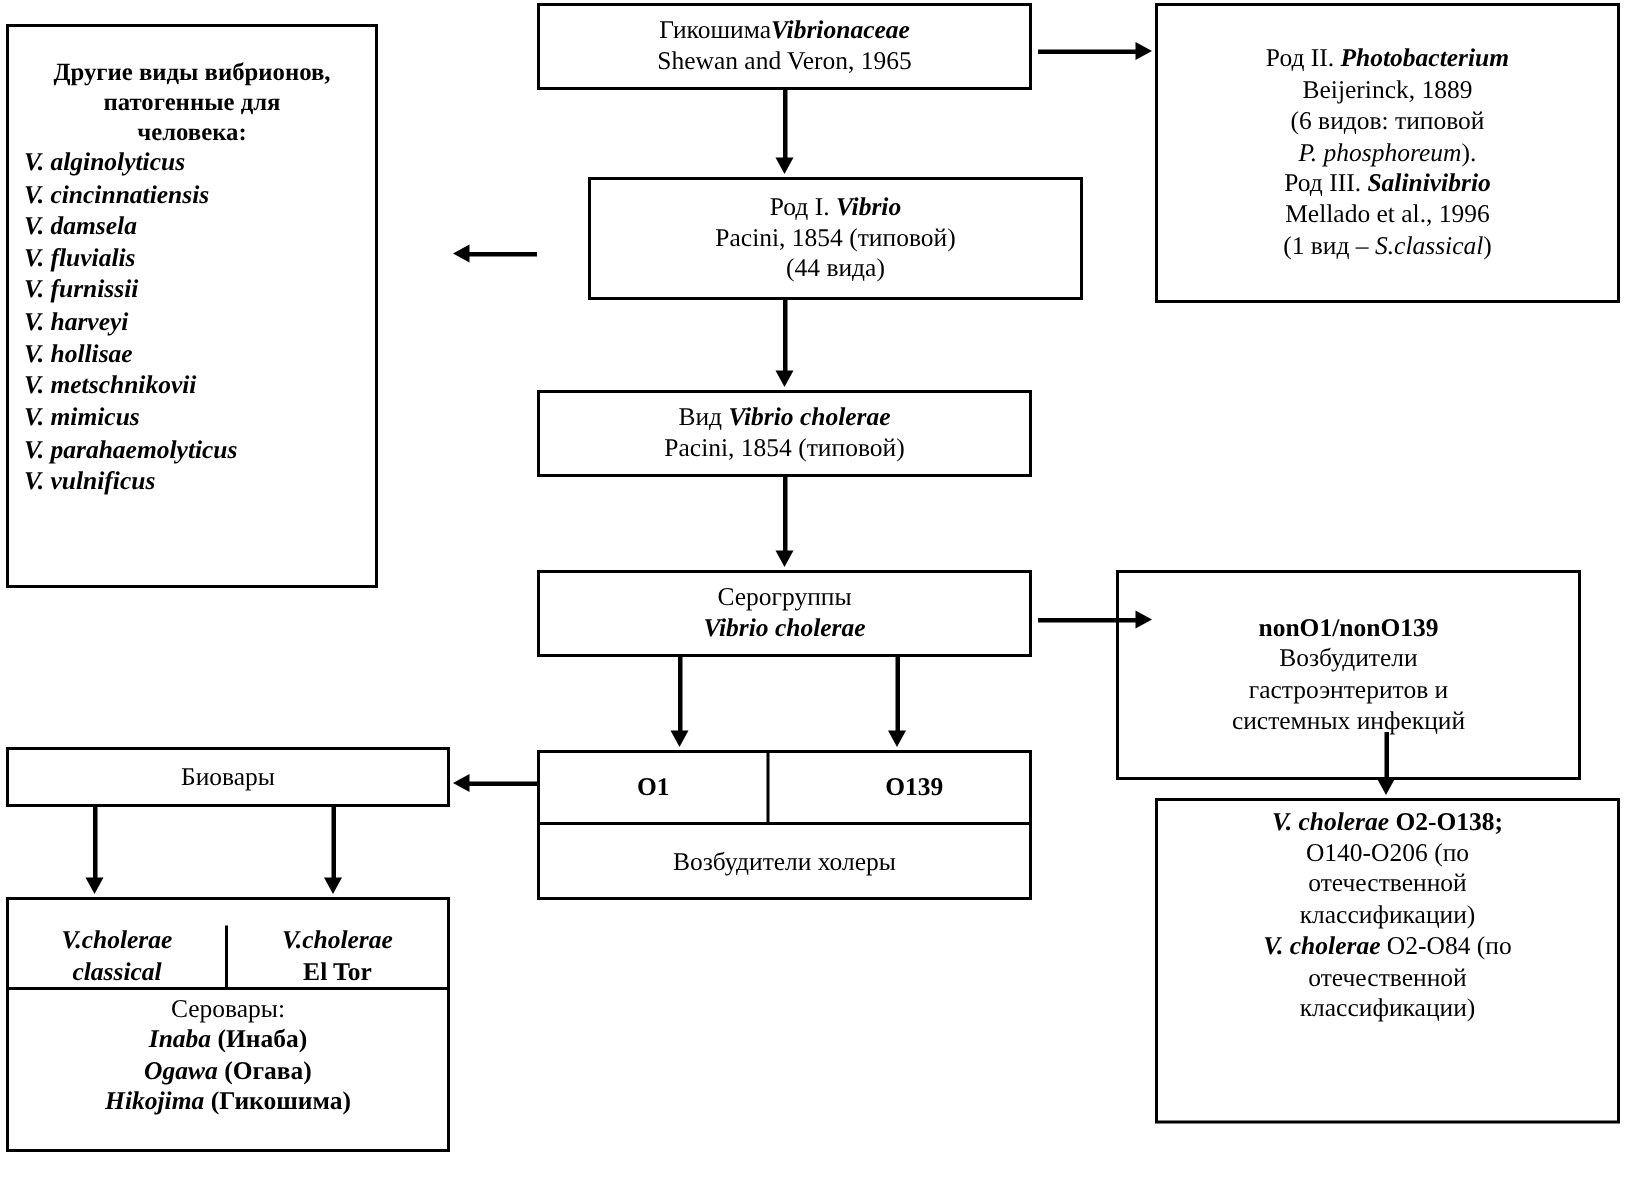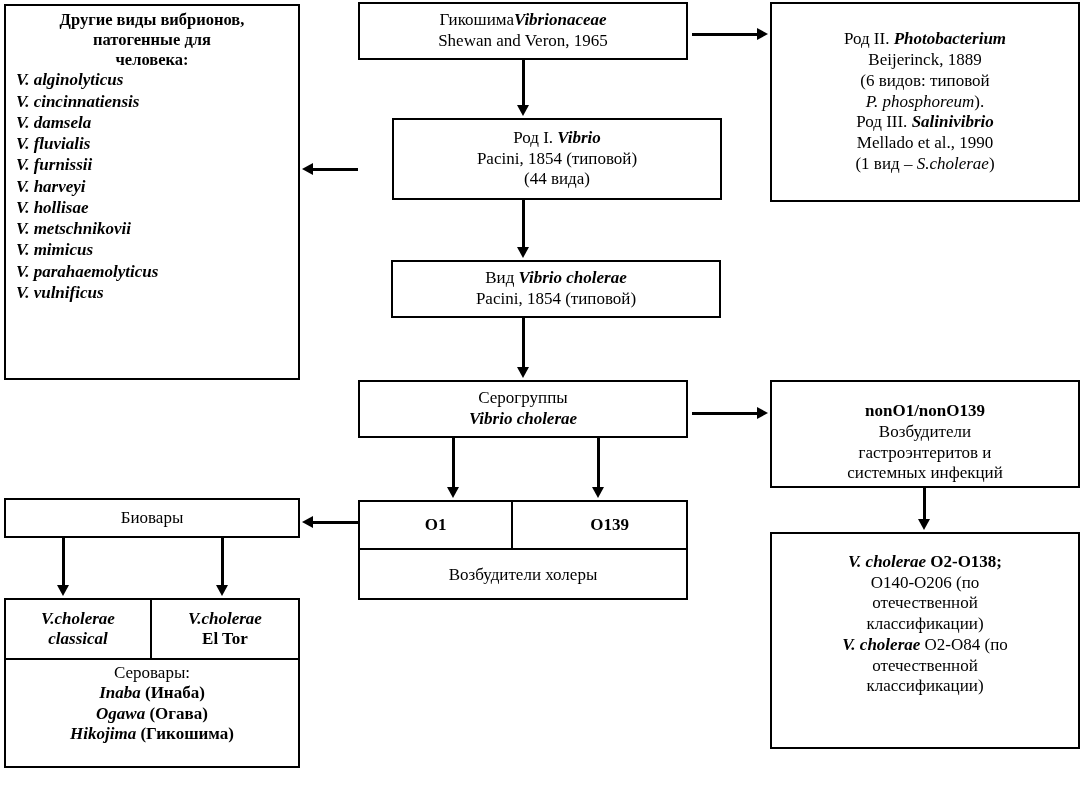--- a/index.html
+++ b/index.html
@@ -121,21 +121,21 @@
     border-top: 6.5px solid transparent;
     border-bottom: 6.5px solid transparent;
     border-right: 11px solid #000;
   }
 </style>
 </head>
 <body>
 
 <div id="canvas">
 
-  <div class="box" style="left:4px; top:4px; width:296px; height:376px; padding-top:4px;">
+  <div class="box" style="left:4px; top:16px; width:248px; height:376px; padding-top:20px;">
     <span class="spec-head">Другие виды вибрионов,</span>
     <span class="spec-head">патогенные для</span>
     <span class="spec-head">человека:</span>
     <span class="spec-item">V. alginolyticus</span>
     <span class="spec-item">V. cincinnatiensis</span>
     <span class="spec-item">V. damsela</span>
     <span class="spec-item">V. fluvialis</span>
     <span class="spec-item">V. furnissii</span>
     <span class="spec-item">V. harveyi</span>
     <span class="spec-item">V. hollisae</span>
@@ -149,73 +149,73 @@
     <span class="line"><span>Гикошима</span><span class="bi">Vibrionaceae</span></span>
     <span class="line">Shewan and Veron, 1965</span>
   </div>
 
   <div class="box flexy" style="left:770px; top:2px; width:310px; height:200px;">
     <span class="line"><span>Род II. </span><span class="bi">Photobacterium</span></span>
     <span class="line">Beijerinck, 1889</span>
     <span class="line">(6 видов: типовой</span>
     <span class="line"><span class="i">P. phosphoreum</span><span>).</span></span>
     <span class="line"><span>Род III. </span><span class="bi">Salinivibrio</span></span>
-    <span class="line">Mellado et al., 1990</span>
-    <span class="line"><span>(1 вид – </span><span class="i">S.cholerae</span><span>)</span></span>
+    <span class="line">Mellado et al., 1996</span>
+    <span class="line"><span>(1 вид – </span><span class="i">S.classical</span><span>)</span></span>
   </div>
 
   <div class="box flexy" style="left:358px; top:118px; width:330px; height:82px;margin-left:34px;">
     <span class="line"><span>Род I. </span><span class="bi">Vibrio</span></span>
     <span class="line">Pacini, 1854 (типовой)</span>
     <span class="line">(44 вида)</span>
   </div>
 
-  <div class="box flexy" style="left:358px; top:260px; width:330px; height:58px;margin-left:33px;">
+  <div class="box flexy" style="left:358px; top:260px; width:330px; height:58px;">
     <span class="line"><span>Вид </span><span class="bi">Vibrio cholerae</span></span>
     <span class="line">Pacini, 1854 (типовой)</span>
   </div>
 
   <div class="box flexy" style="left:358px; top:380px; width:330px; height:58px;">
     <span class="line">Серогруппы</span>
     <span class="line bi">Vibrio cholerae</span>
   </div>
 
   <div class="split" style="left:358px; top:500px; width:330px; height:100px;">
     <div class="split-row row-div" style="height:46px;gap:20px;">
       <div class="split-cell cell-div b">O1</div>
       <div class="split-cell b">O139</div>
     </div>
     <div class="split-row" style="height:50px;">
       <div class="split-cell">Возбудители холеры</div>
     </div>
   </div>
 
-  <div class="box flexy" style="left:770px; top:380px; width:310px; height:108px;justify-content:flex-end;">
+  <div class="box flexy" style="left:744px; top:380px; width:310px; height:140px;">
     <span class="line b">nonO1/nonO139</span>
     <span class="line">Возбудители</span>
     <span class="line">гастроэнтеритов и</span>
     <span class="line">системных инфекций</span>
   </div>
 
-  <div class="box" style="left:770px; top:532px; width:310px; height:217px; padding-top:18px;">
+  <div class="box" style="left:770px; top:532px; width:310px; height:217px; padding-top:4px;">
     <span class="line"><span class="bi">V. cholerae</span><span class="b"> O2-O138;</span></span>
     <span class="line">O140-O206 (по</span>
     <span class="line">отечественной</span>
     <span class="line">классификации)</span>
     <span class="line"><span class="bi">V. cholerae</span><span> O2-O84 (по</span></span>
     <span class="line">отечественной</span>
     <span class="line">классификации)</span>
   </div>
 
   <div class="box flexy" style="left:4px; top:498px; width:296px; height:40px;">
     <span class="line">Биовары</span>
   </div>
 
   <div class="split" style="left:4px; top:598px; width:296px; height:170px;">
-    <div class="split-row row-div" style="height:58px;">
+    <div class="split-row row-div" style="height:58px;align-items:flex-end;">
       <div class="split-cell cell-div">
         <span class="line bi">V.cholerae</span>
         <span class="line bi">classical</span>
       </div>
       <div class="split-cell">
         <span class="line bi">V.cholerae</span>
         <span class="line b">El Tor</span>
       </div>
     </div>
     <div class="split-row" style="height:108px;">

